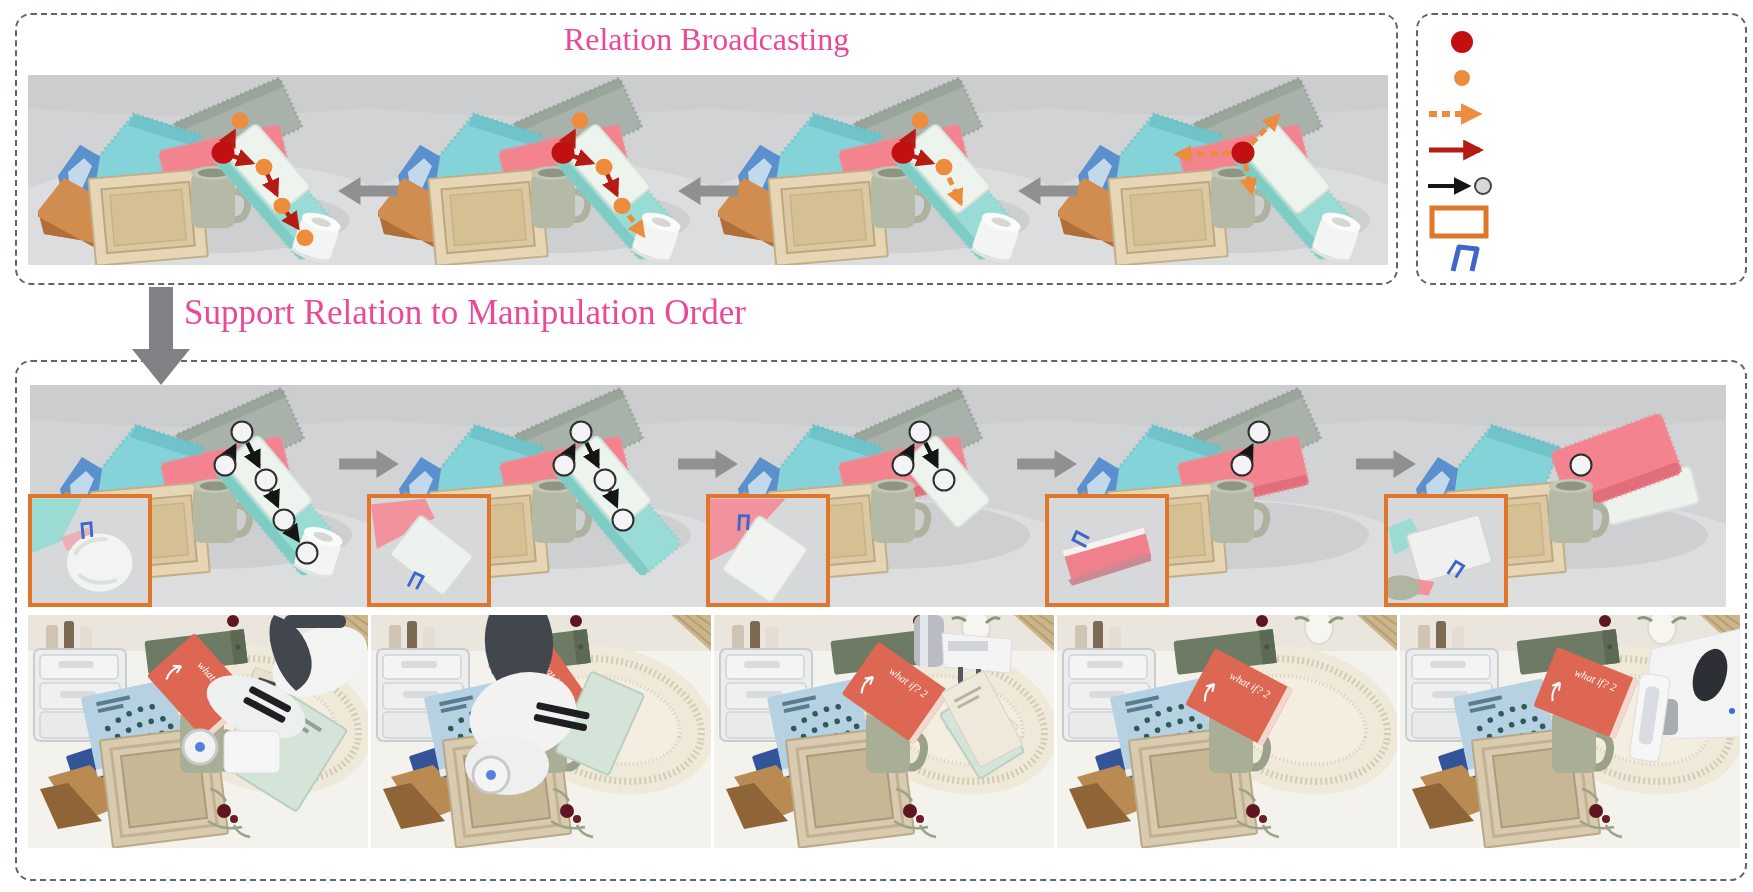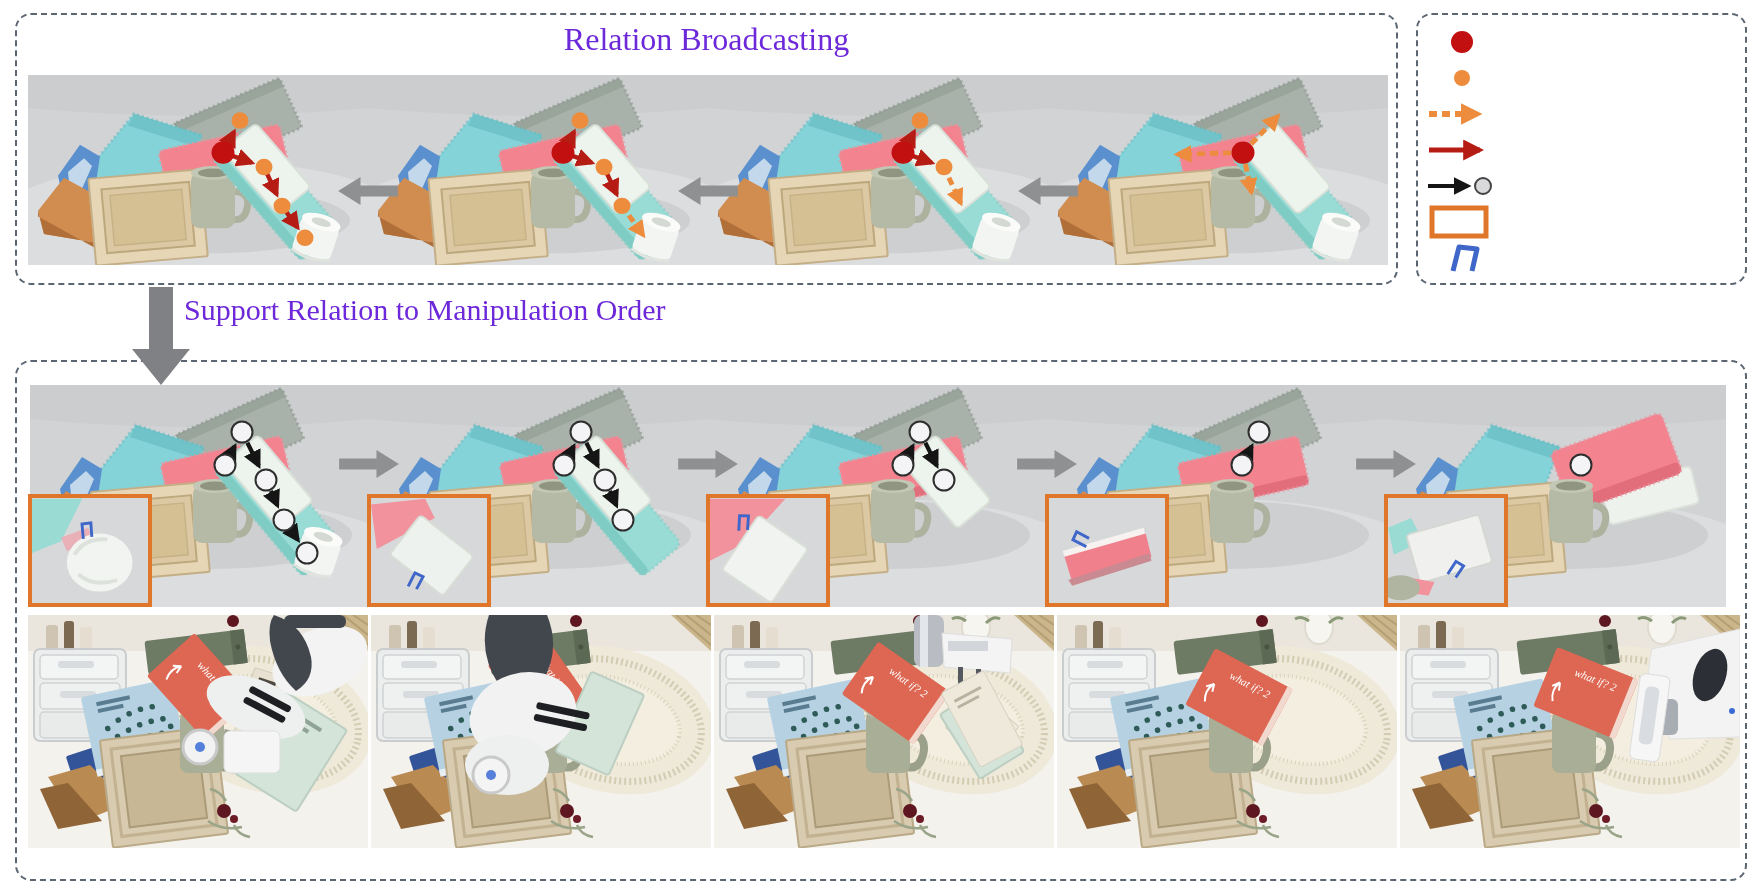--- a/index.html
+++ b/index.html
@@ -3,23 +3,23 @@
 <meta charset="utf-8">
 <style>
   html,body{margin:0;padding:0;background:#ffffff;}
   body{width:1753px;height:892px;position:relative;overflow:hidden;
        font-family:"Liberation Serif",serif;color:#111;}
   .dashed-box{position:absolute;border:2px dashed #5b6672;border-radius:16px;
               background:#fff;box-sizing:border-box;}
   #top-box{left:15px;top:13px;width:1383px;height:272px;}
   #legend-box{left:1416px;top:13px;width:331px;height:272px;}
   #bottom-box{left:15px;top:360px;width:1732px;height:521px;}
-  .panel-title{position:absolute;font-size:32px;color:#6d28d9;white-space:nowrap;}
+  .panel-title{position:absolute;font-size:32px;color:#ec4899;white-space:nowrap;}
   #top-title{left:15px;top:21px;width:1383px;text-align:center;}
-  #transition-title{left:184px;top:293px;font-size:30px;}
+  #transition-title{left:184px;top:293px;font-size:35px;}
   .scene{position:absolute;z-index:2;}
   .scene svg{display:block;}
   .step-arrow{position:absolute;z-index:4;}
   #down-arrow{position:absolute;left:132px;top:287px;z-index:5;}
   .inset{position:absolute;z-index:6;border:4px solid #e0762a;box-sizing:border-box;background:#d7d8da;}
   .inset svg{display:block;}
   .photo{position:absolute;z-index:2;}
   #legend-rows{position:absolute;left:8px;top:10px;right:4px;bottom:8px;
                display:flex;flex-direction:column;justify-content:space-between;}
   .legend-row{display:flex;align-items:center;height:33px;}

